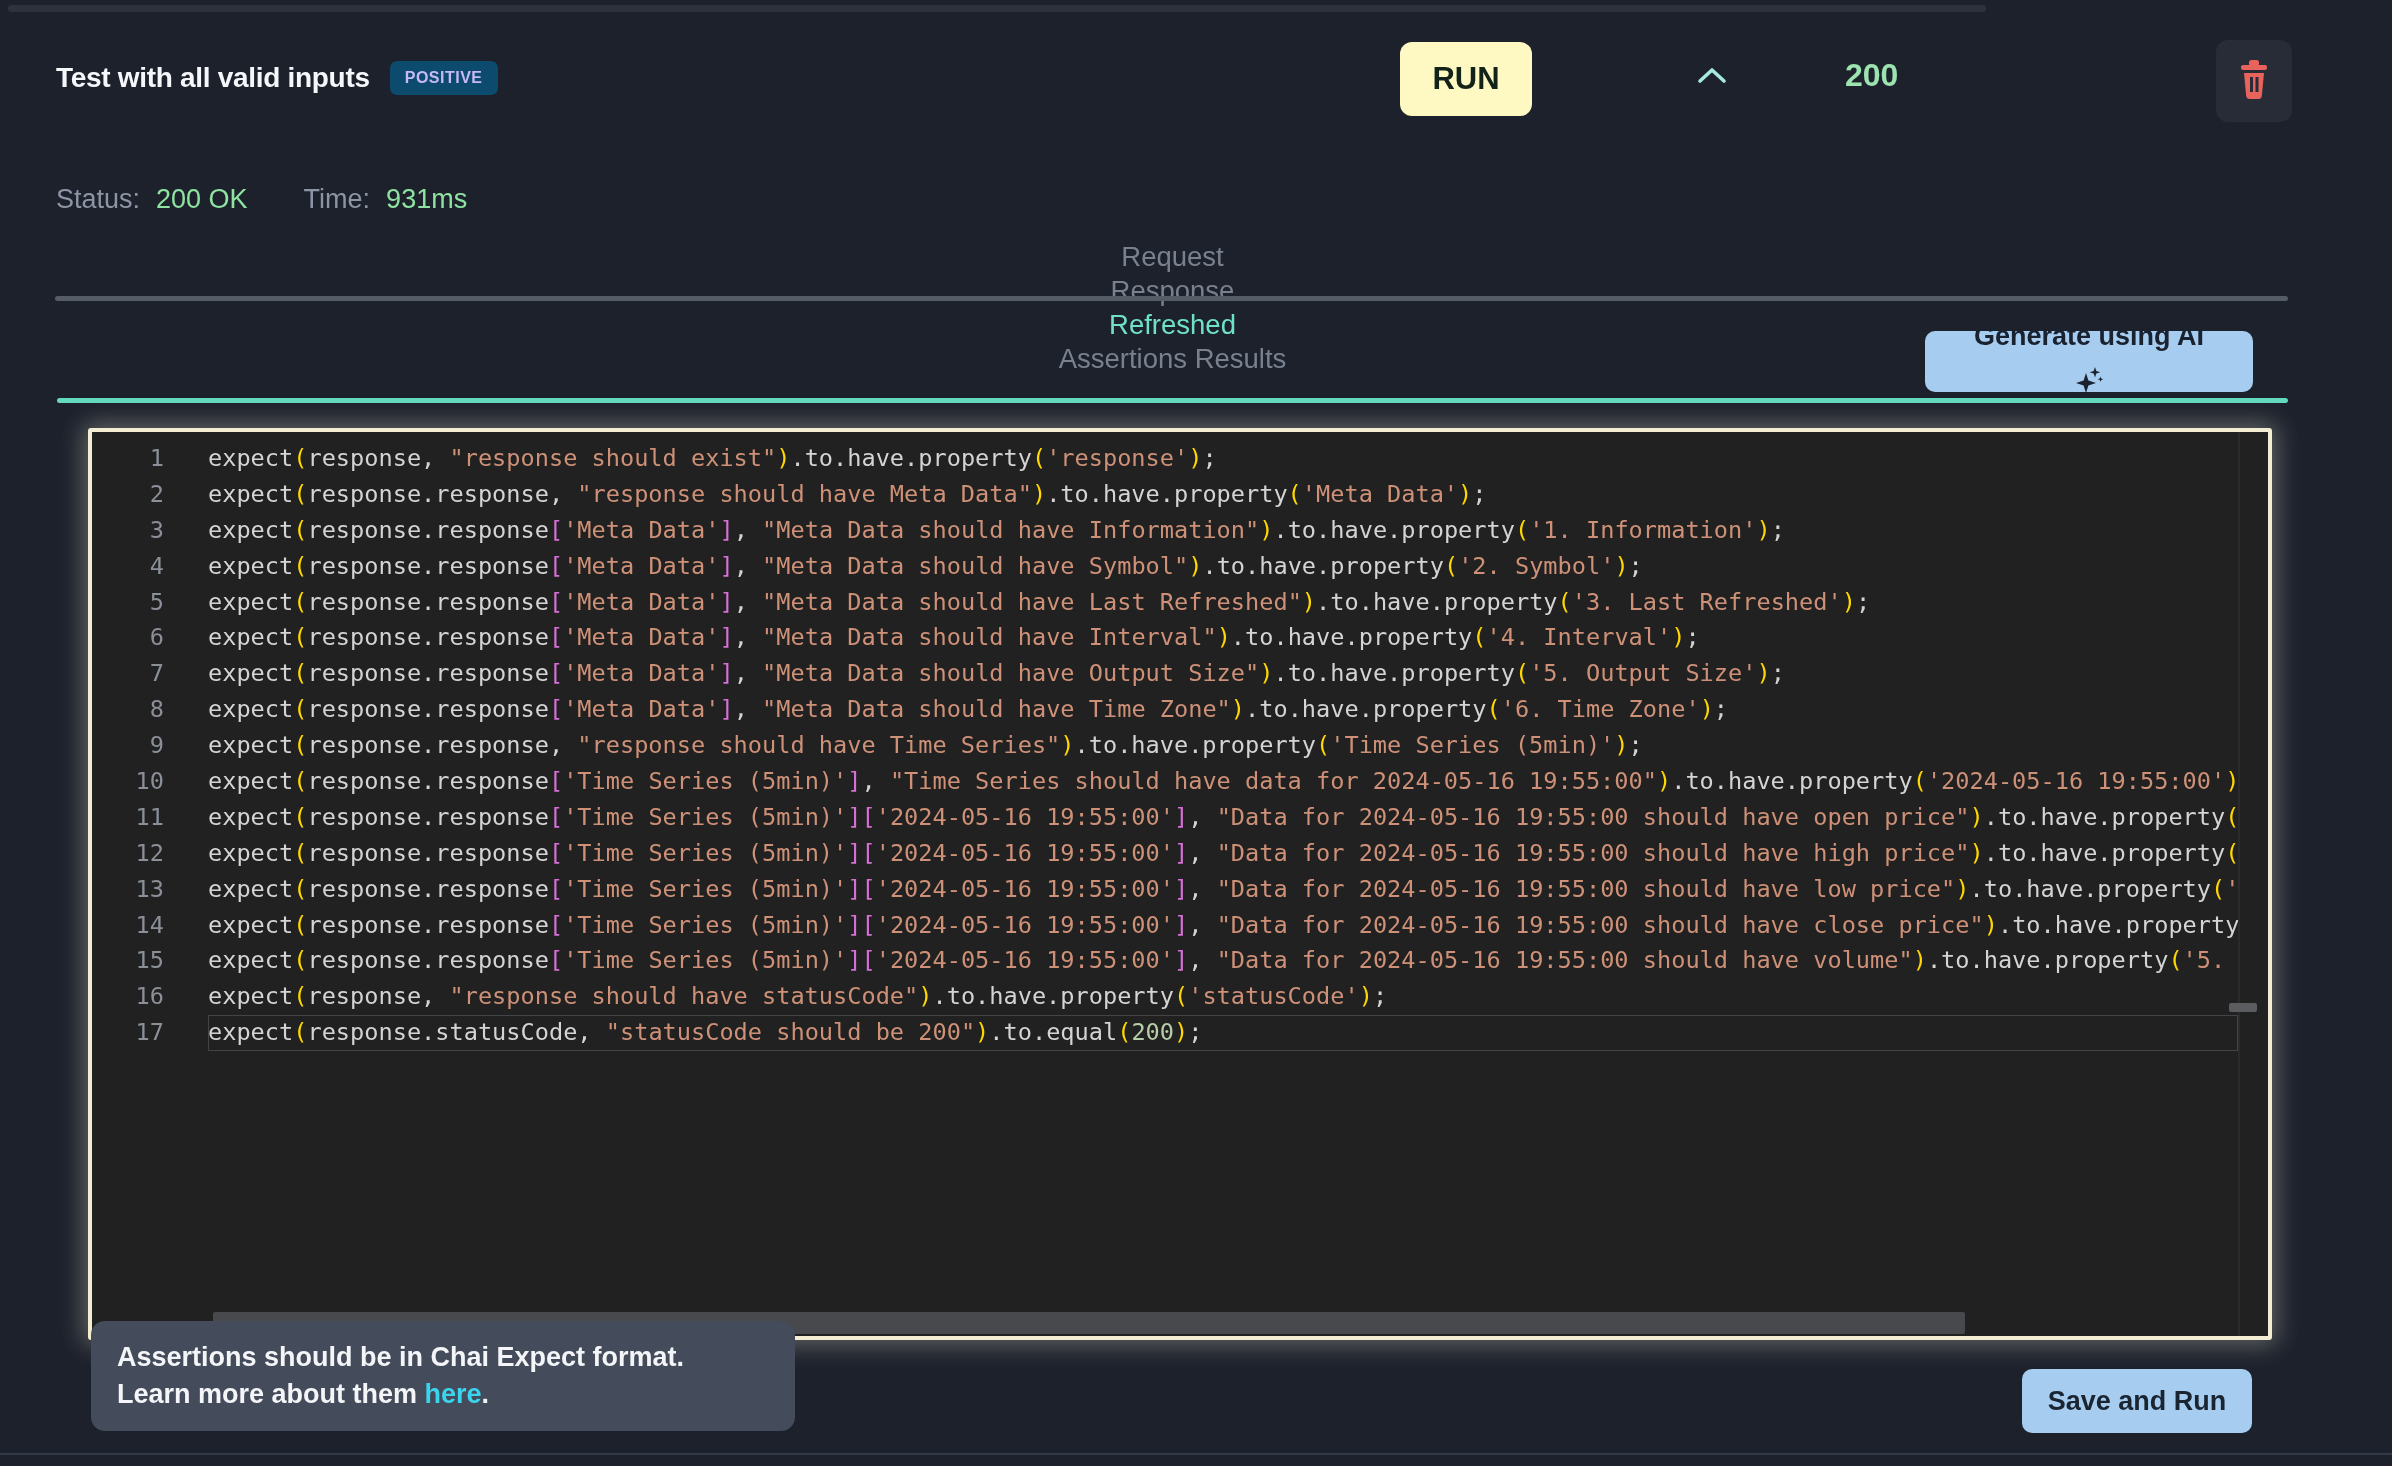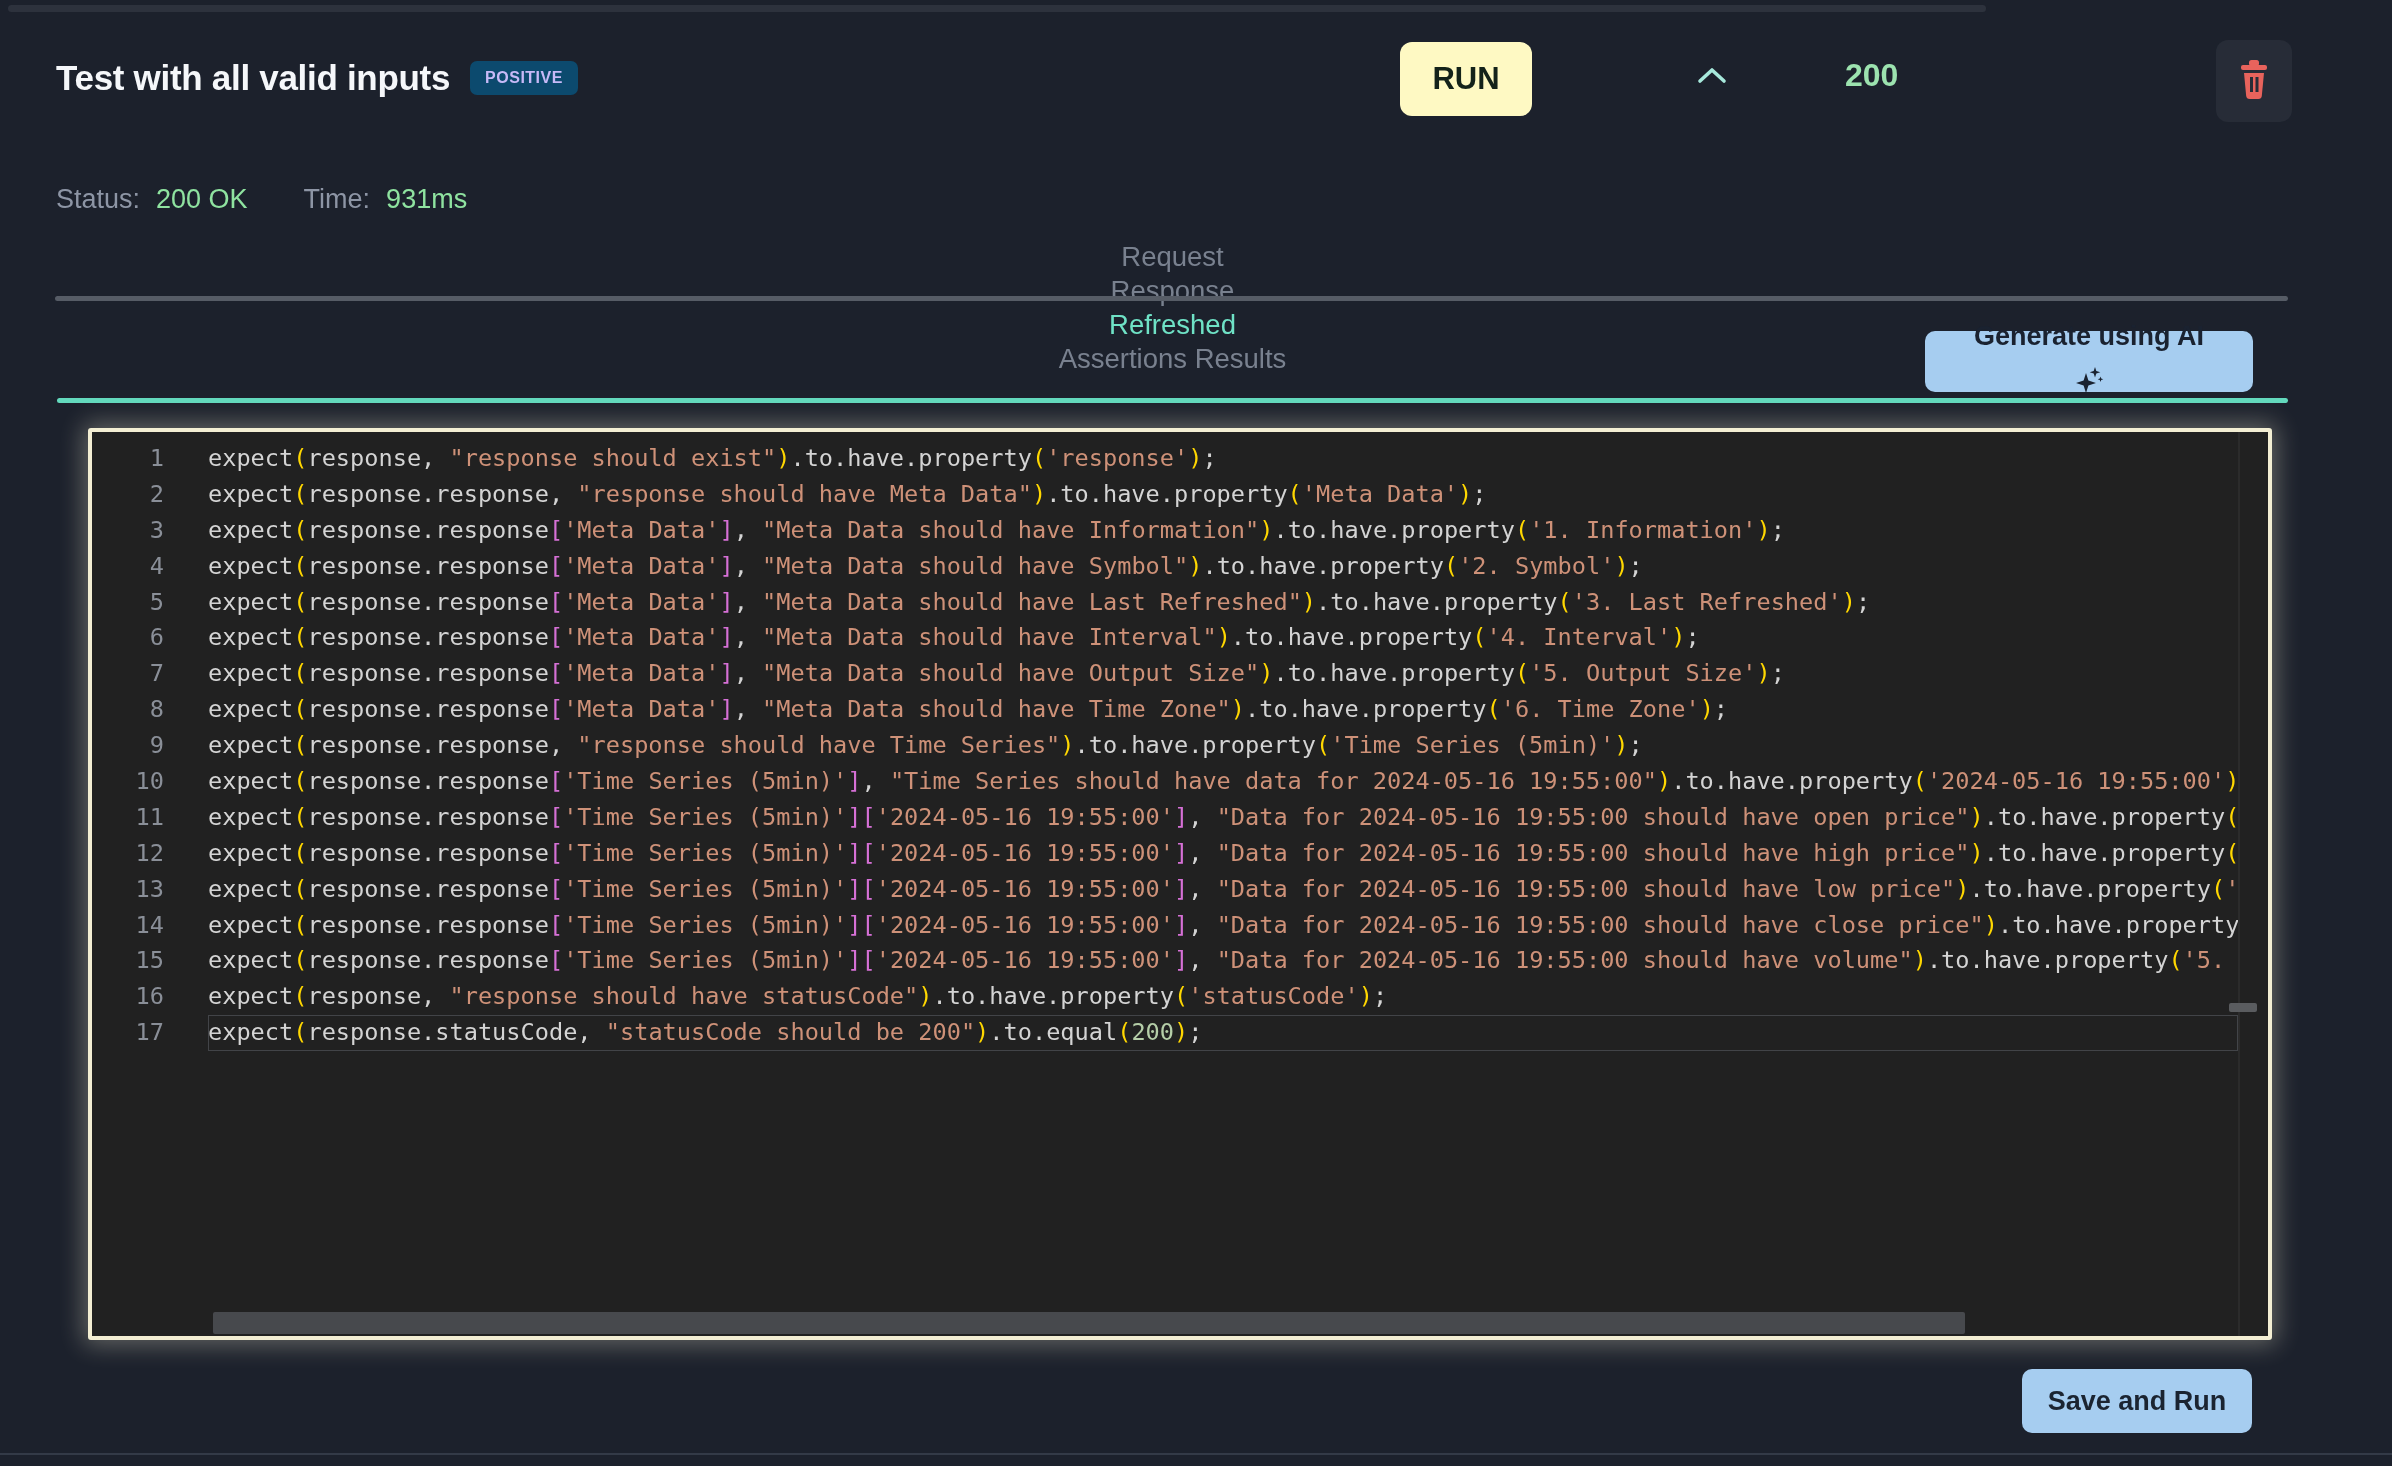--- a/index.html
+++ b/index.html
@@ -6,21 +6,21 @@
   html,body { background:#171b24; }
   #stage {
     position:relative; width:2392px; height:1466px; overflow:hidden;
     background:#1c212c; font-family:"Liberation Sans", sans-serif;
   }
   
   .top-rod { position:absolute; left:8px; top:5px; width:1978px; height:7px; background:#2d323d; border-radius:4px; }
 
   
   .header-left { position:absolute; left:56px; top:50px; height:56px; display:flex; align-items:center; gap:20px; }
-  .page-title { font-size:35px; font-weight:bold; color:#f5f7fa; letter-spacing:-0.3px; }
+  .page-title { font-size:28px; font-weight:bold; color:#f5f7fa; letter-spacing:-0.3px; }
   .badge { background:#0c4a6e; color:#c7b9f7; font-size:16px; font-weight:bold; letter-spacing:0.5px; padding:8px 15px; border-radius:7px; }
   .run-btn { position:absolute; left:1400px; top:42px; width:132px; height:74px; background:#fef9c3; color:#14231a;
     font-size:31px; font-weight:bold; border:none; border-radius:12px; cursor:pointer; font-family:inherit; }
   .collapse-btn { position:absolute; left:1690px; top:58px; width:44px; height:38px; background:transparent; border:none; cursor:pointer; }
   .status-code-top { position:absolute; left:1845px; top:57px; font-size:32px; font-weight:bold; color:#9ce3af; }
   .trash-btn { position:absolute; left:2216px; top:40px; width:76px; height:82px; background:#272c37; border:none; border-radius:12px;
     cursor:pointer; display:flex; align-items:center; justify-content:center; }
 
   
   .status-row { position:absolute; left:56px; top:184px; display:flex; align-items:baseline; font-size:27px; }
@@ -203,17 +203,21 @@
           <div class="crow current">
             <span class="ln">17</span>
             <span class="code"><span class="t-plain">expect</span><span class="t-par">(</span><span class="t-plain">response.statusCode, </span><span class="t-str">"statusCode should be 200"</span><span class="t-par">)</span><span class="t-plain">.to.equal</span><span class="t-par">(</span><span class="t-num">200</span><span class="t-par">)</span><span class="t-plain">;</span></span>
           </div>
         </div>
       <div class="vthumb"></div>
       <div class="hthumb"></div>
     </div>
   </div>
 
+  <div class="tooltip">
+    <span>Assertions should be in Chai Expect format.</span><br>
+    <span>Learn more about them </span><a>here</a><span>.</span>
+  </div>
 
   <button class="save-run-btn">Save and Run</button>
   <div class="bottom-divider"></div>
 
 </div>
 
 </body></html>

